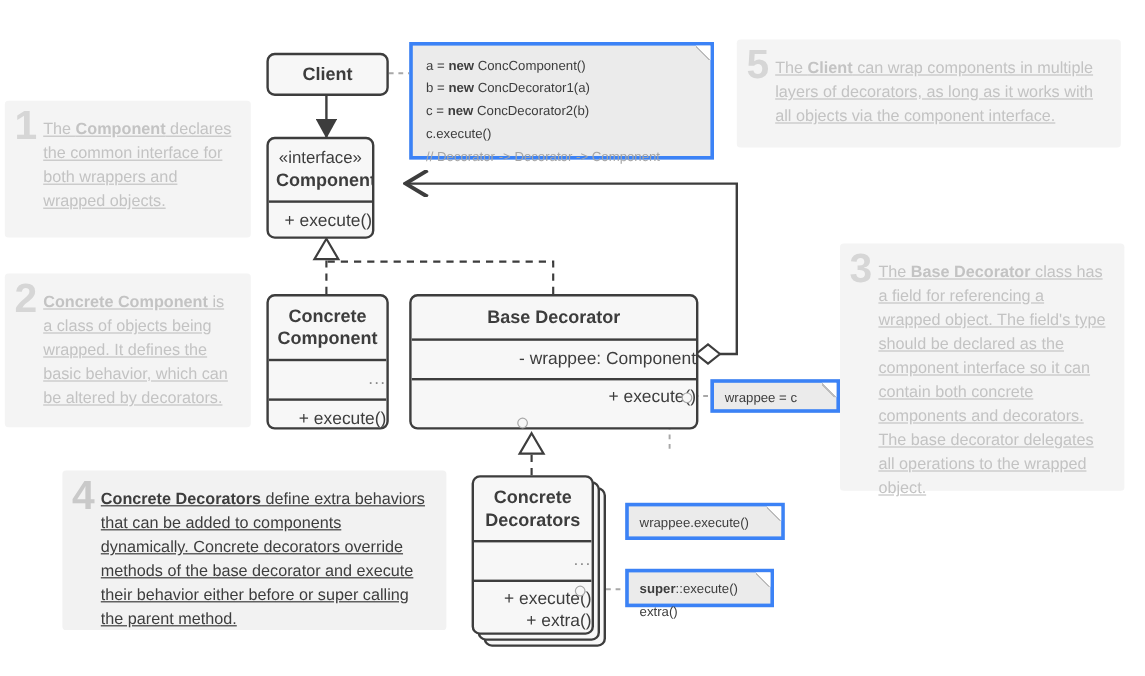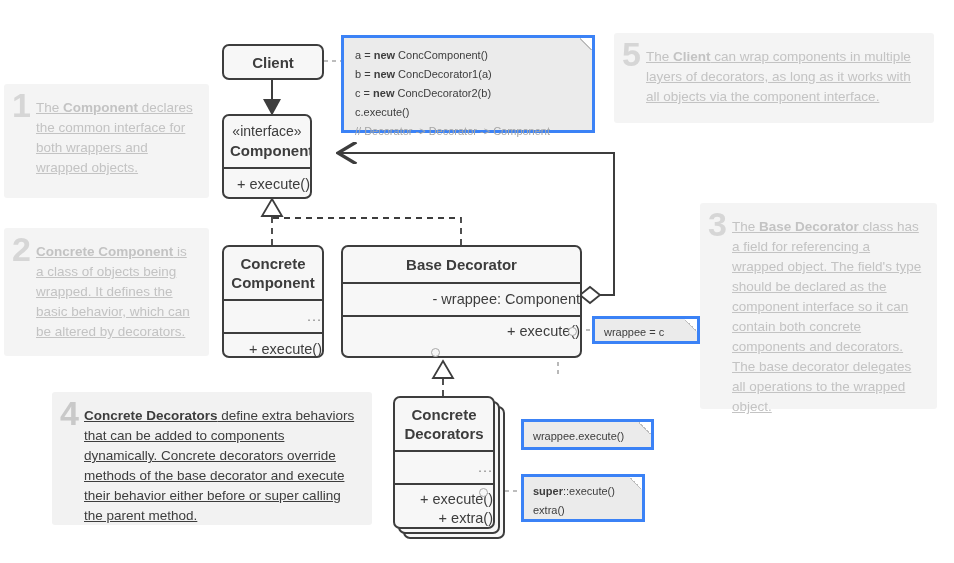--- a/index.html
+++ b/index.html
@@ -258,21 +258,21 @@
   <div class="sticky" style="left:592px;top:316px;width:108px;height:28px;padding:4px 9px;">
     <span class="fold"></span>
     <span>wrappee = c</span>
   </div>
 
   <div class="sticky" style="left:521px;top:375px;width:133px;height:31px;padding:5px 9px;margin-top:44px;">
     <span class="fold"></span>
     <span>wrappee.execute()</span>
   </div>
 
-  <div class="sticky" style="left:521px;top:474px;width:124px;height:48px;padding:5px 9px;">
+  <div class="sticky" style="left:521px;top:474px;width:124px;height:32px;padding:5px 9px;">
     <span class="fold"></span>
     <div>
       <b>super</b><span>::execute()</span>
     </div>
     <div>extra()</div>
   </div>
 
 </div>
 
 </body></html>

